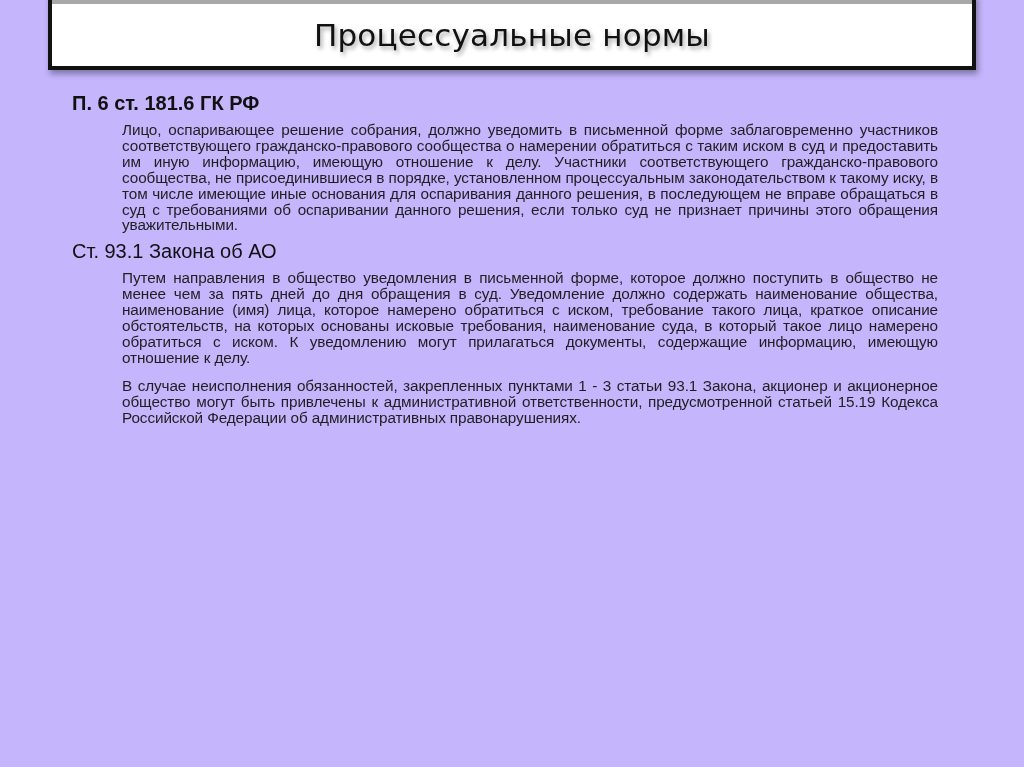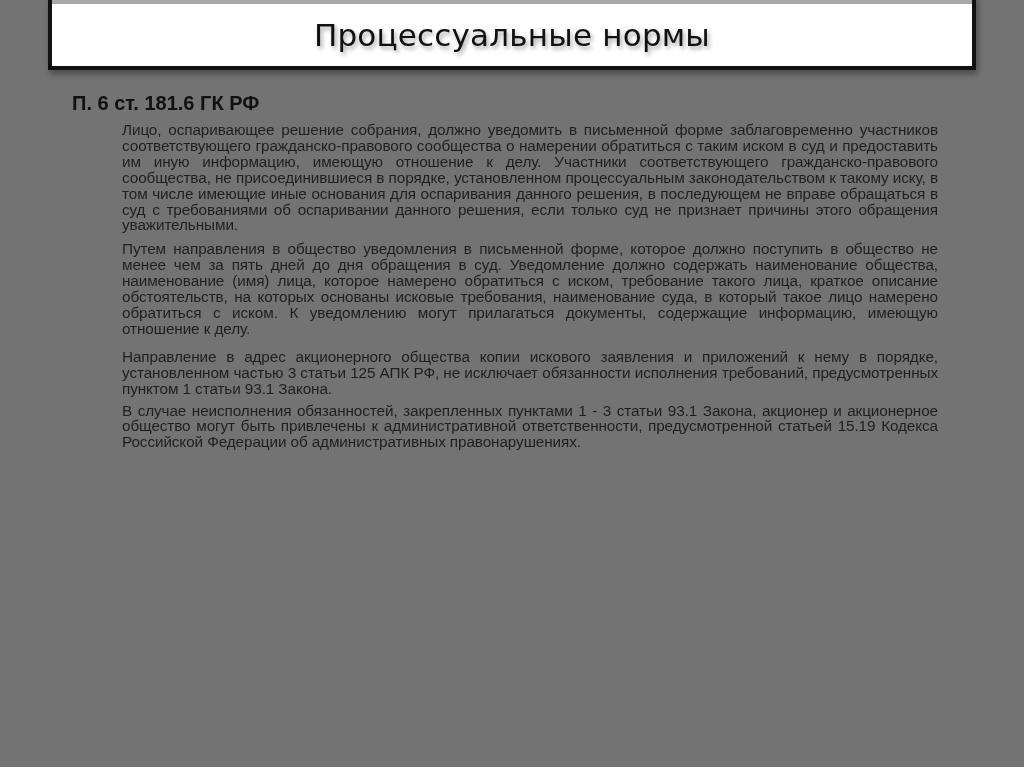--- a/index.html
+++ b/index.html
@@ -12,21 +12,21 @@
       height: 767px;
       position: relative;
       overflow: hidden;
       font-family: "Liberation Sans", "DejaVu Sans", sans-serif;
       color: #1a1a1a;
     }
     .slide {
       position: absolute;
       left: 0; top: 0;
       width: 1024px; height: 767px;
-      background: #737373;
+      background: #c4b5fd;
     }
     .title-box {
       position: absolute;
       left: 48px;
       top: -6px;
       width: 920px;
       height: 68px;
       border: 4px solid #111111;
       background: #ffffff;
       box-shadow: 2px 4px 6px rgba(0,0,0,0.35);
@@ -93,22 +93,22 @@
   </div>
 
   <div class="content">
 
     <div class="section s1">
       <div class="heading bold">П. 6 ст. 181.6 ГК РФ</div>
       <p class="para">Лицо, оспаривающее решение собрания, должно уведомить в письменной форме заблаговременно участников соответствующего гражданско-правового сообщества о намерении обратиться с таким иском в суд и предоставить им иную информацию, имеющую отношение к делу. Участники соответствующего гражданско-правового сообщества, не присоединившиеся в порядке, установленном процессуальным законодательством к такому иску, в том числе имеющие иные основания для оспаривания данного решения, в последующем не вправе обращаться в суд с требованиями об оспаривании данного решения, если только суд не признает причины этого обращения уважительными.</p>
     </div>
 
     <div class="section s2">
+      <div class="heading">Ст. 93.1 Закона об АО</div>
       <p class="para">Путем направления в общество уведомления в письменной форме, которое должно поступить в общество не менее чем за пять дней до дня обращения в суд. Уведомление должно содержать наименование общества, наименование (имя) лица, которое намерено обратиться с иском, требование такого лица, краткое описание обстоятельств, на которых основаны исковые требования, наименование суда, в который такое лицо намерено обратиться с иском. К уведомлению могут прилагаться документы, содержащие информацию, имеющую отношение к делу.</p>
     </div>
 
     <div class="section">
-      <p class="para">Направление в адрес акционерного общества копии искового заявления и приложений к нему в порядке, установленном частью 3 статьи 125 АПК РФ, не исключает обязанности исполнения требований, предусмотренных пунктом 1 статьи 93.1 Закона.</p>
       <p class="para">В случае неисполнения обязанностей, закрепленных пунктами 1 - 3 статьи 93.1 Закона, акционер и акционерное общество могут быть привлечены к административной ответственности, предусмотренной статьей 15.19 Кодекса Российской Федерации об административных правонарушениях.</p>
     </div>
 
   </div>
 </div>
 
 </body></html>

